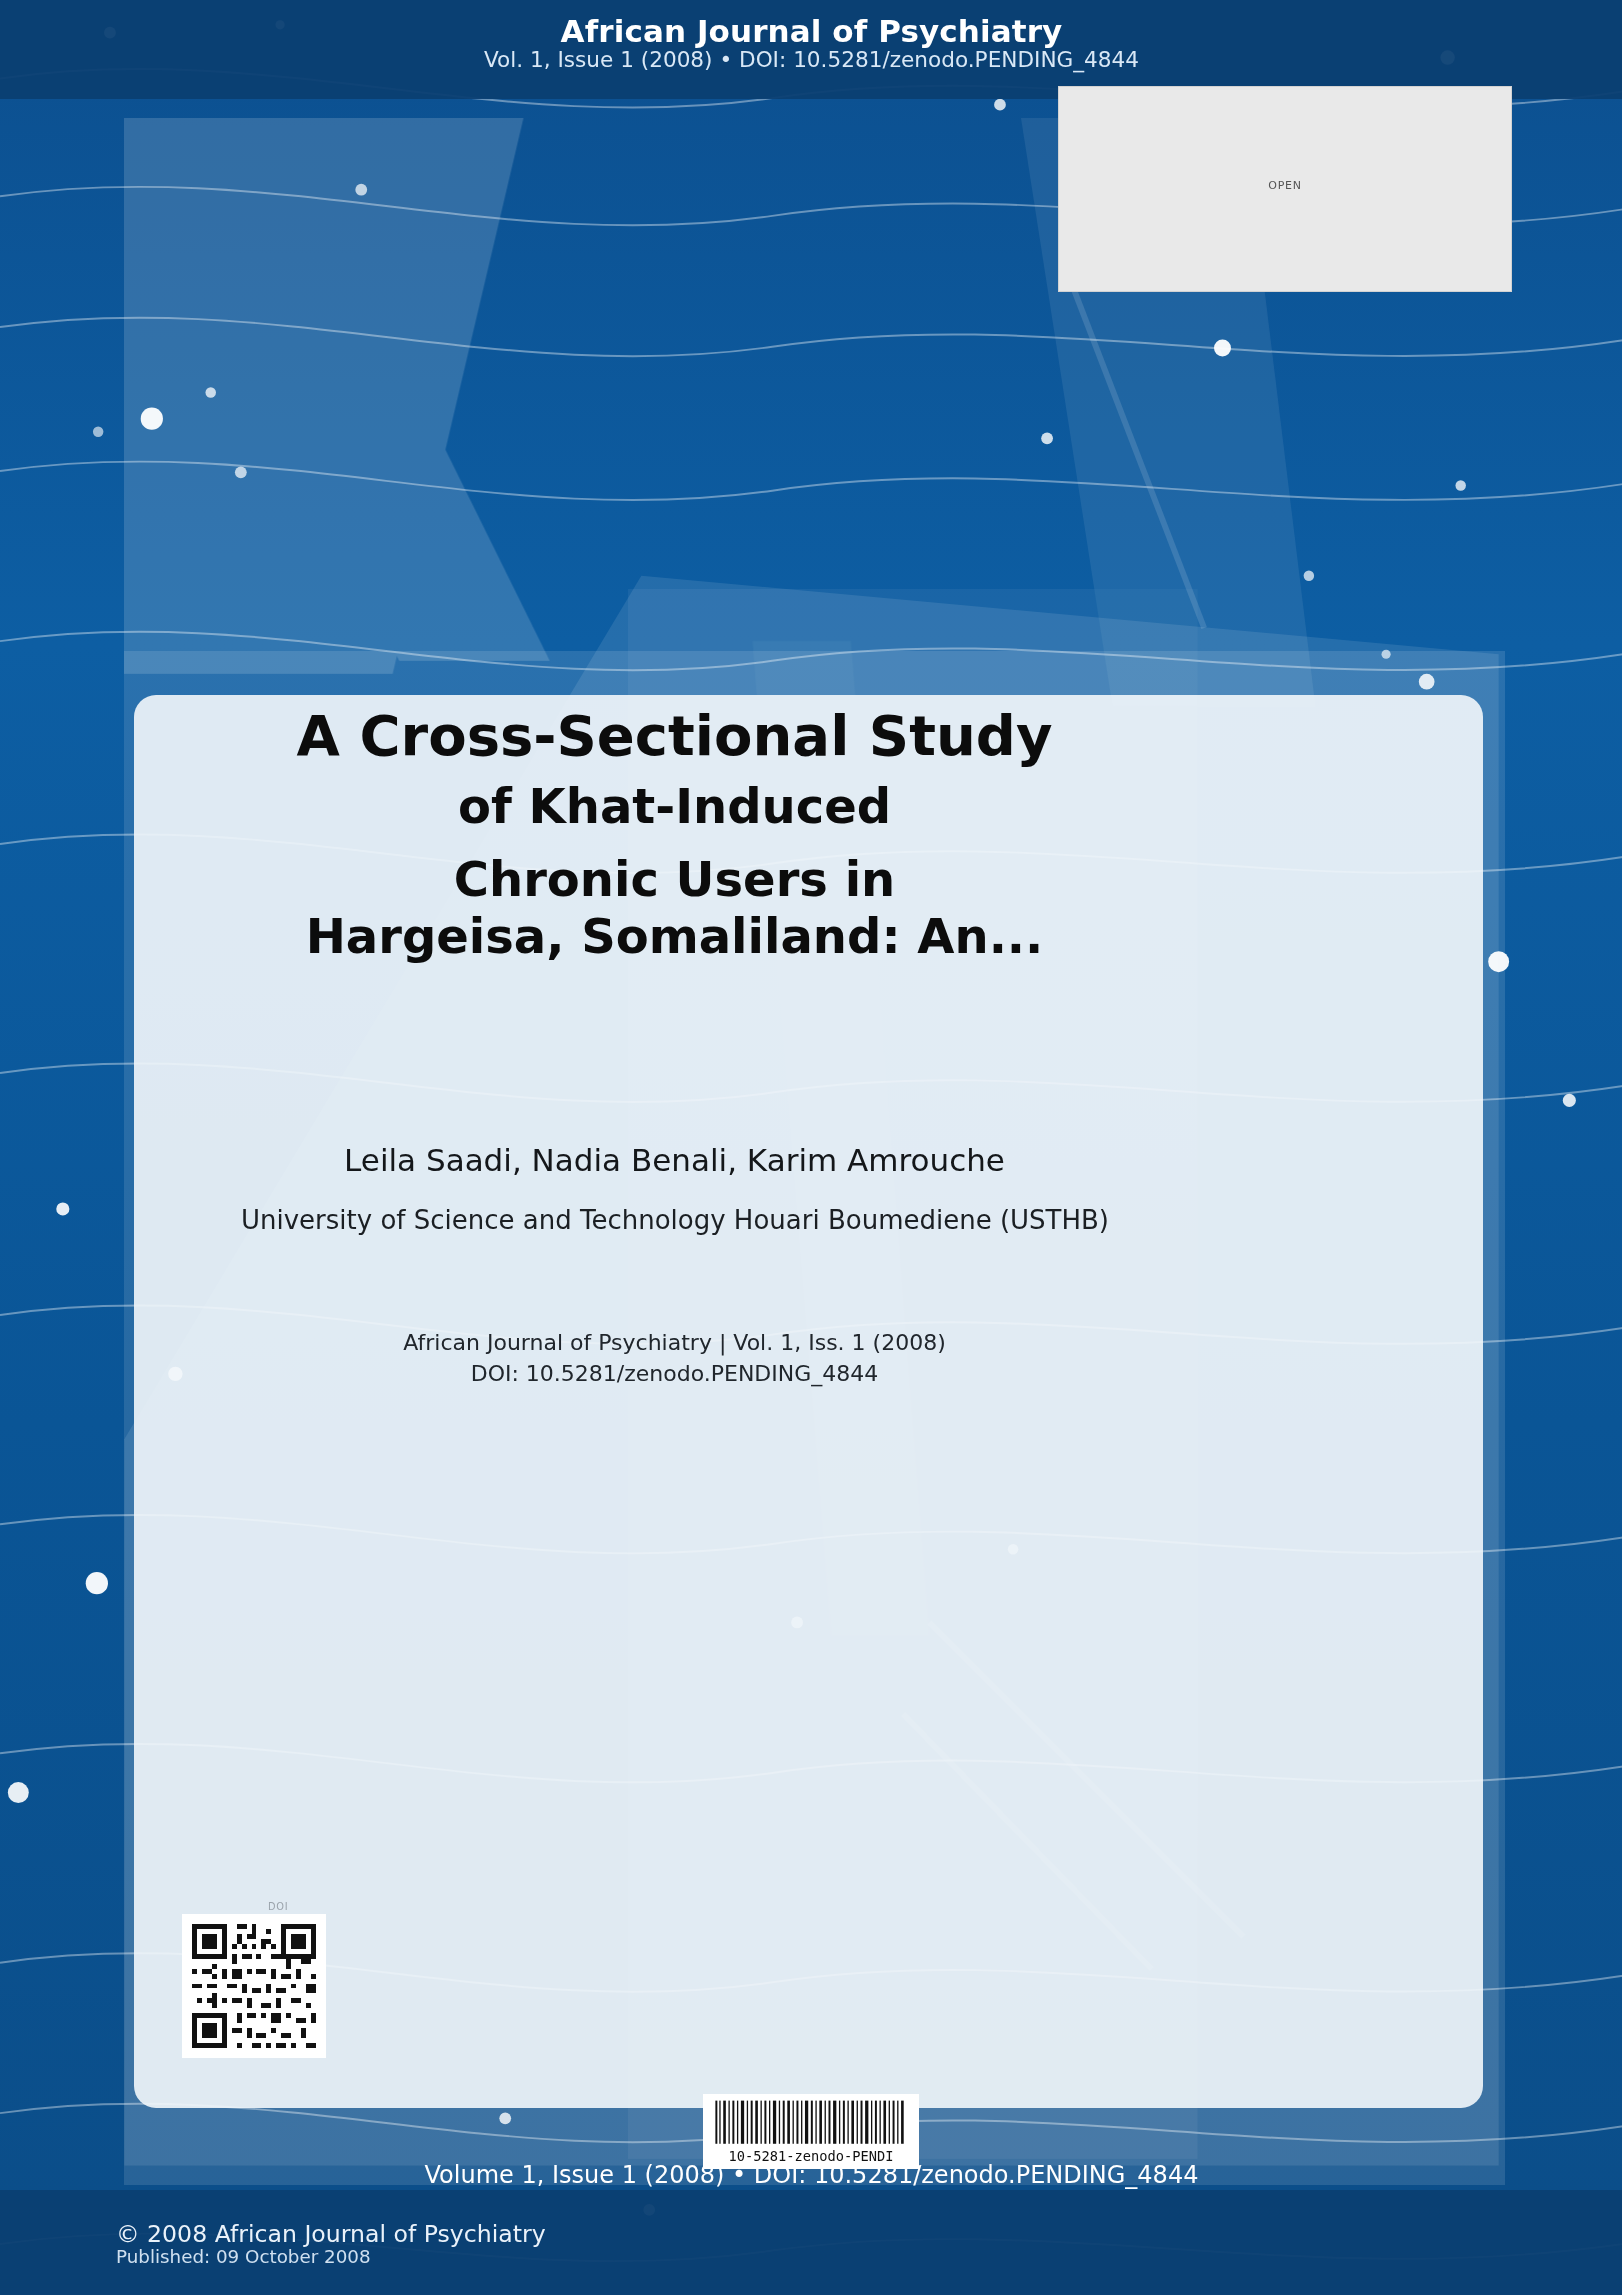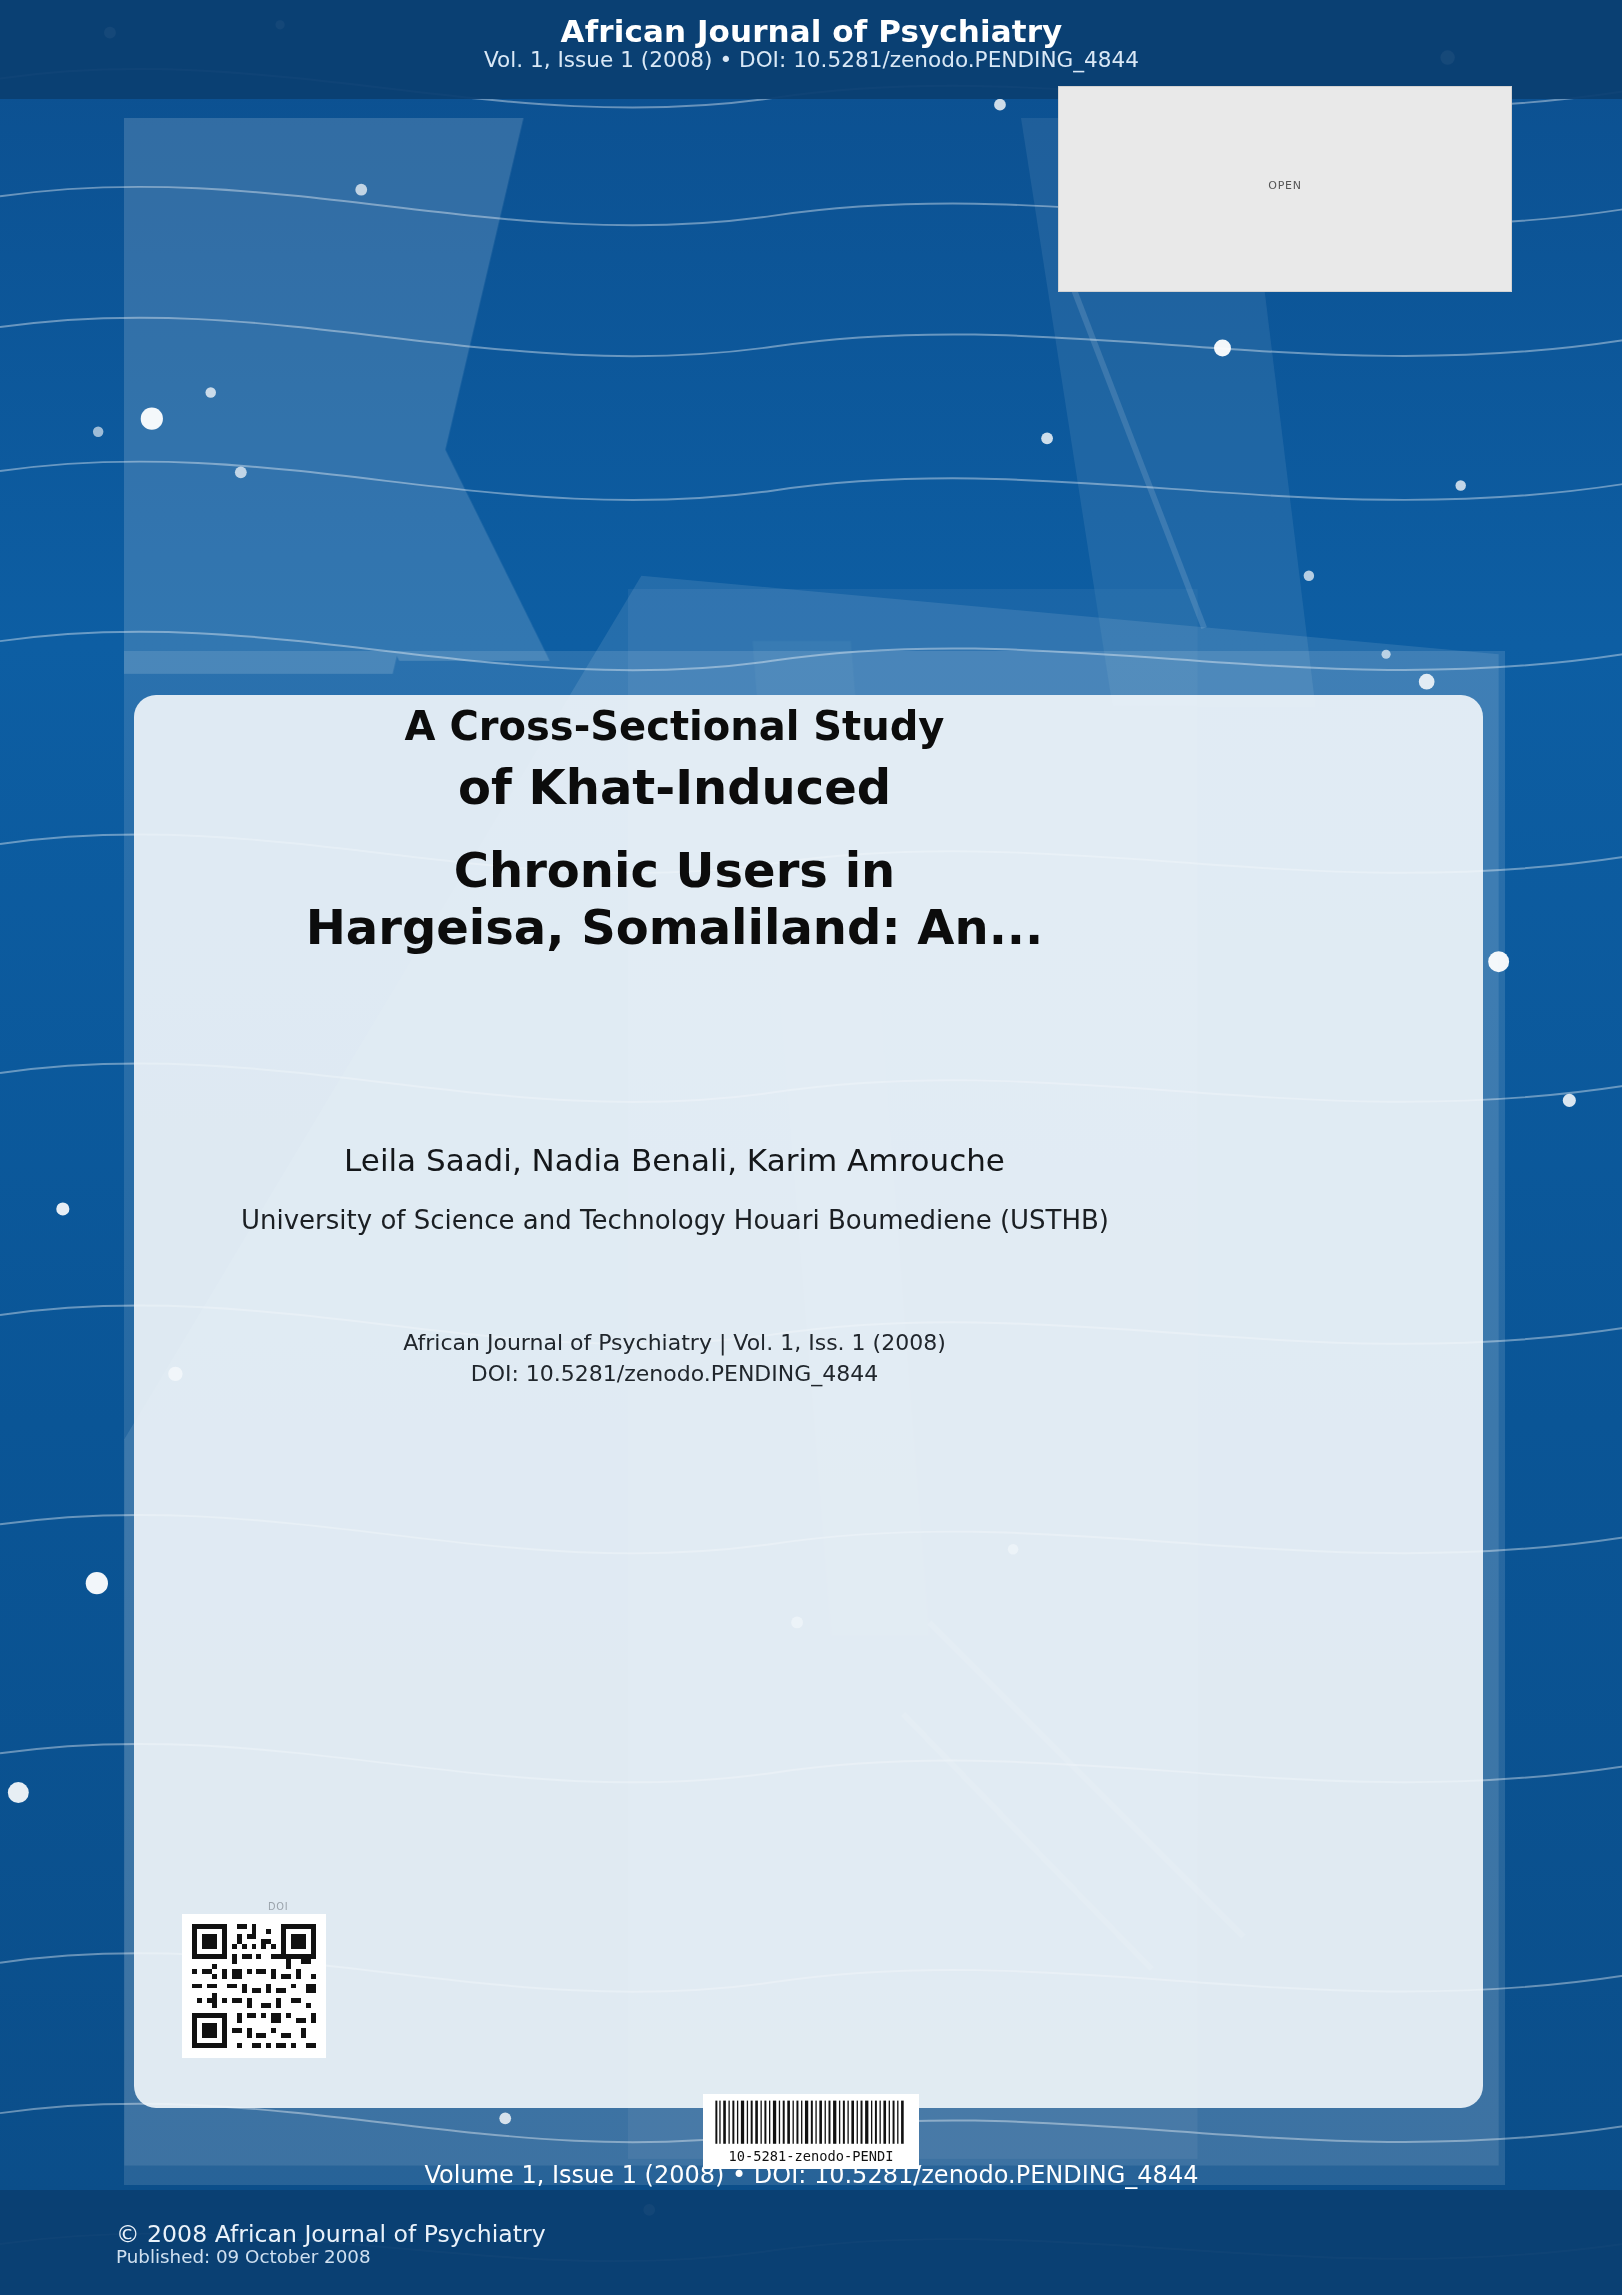--- a/index.html
+++ b/index.html
@@ -297,23 +297,23 @@
 
   <div class="oa-badge">
     <div class="oa-text">OPEN</div>
   </div>
 
   <div class="shadowplate"></div>
 
   <div class="card"></div>
 
   <div class="title-lines">
-    <div style="text-align:center;color:#0c0c0c;font-size:40px;font-weight:bold;line-height:1.18;">A Cross-Sectional Study</div>
+    <div style="text-align:center;color:#0c0c0c;font-size:56px;font-weight:bold;line-height:1.18;">A Cross-Sectional Study</div>
     <div style="text-align:center;color:#0c0c0c;font-size:48px;font-weight:bold;line-height:1.18;margin-top:9.2px;">of Khat-Induced</div>
-    <div style="text-align:center;color:#0c0c0c;font-size:48px;font-weight:bold;line-height:1.18;margin-top:26px;">Chronic Users in</div>
+    <div style="text-align:center;color:#0c0c0c;font-size:48px;font-weight:bold;line-height:1.18;margin-top:16px;">Chronic Users in</div>
     <div style="text-align:center;color:#0c0c0c;font-size:48px;font-weight:bold;line-height:1.12;margin-top:2.6px;">Hargeisa, Somaliland: An...</div>
   </div>
 
   <div class="authors">Leila Saadi, Nadia Benali, Karim Amrouche</div>
   <div class="affiliation">University of Science and Technology Houari Boumediene (USTHB)</div>
 
   <div class="citation">
     <div>African Journal of Psychiatry | Vol. 1, Iss. 1 (2008)</div>
     <div>DOI: 10.5281/zenodo.PENDING_4844</div>
   </div>

